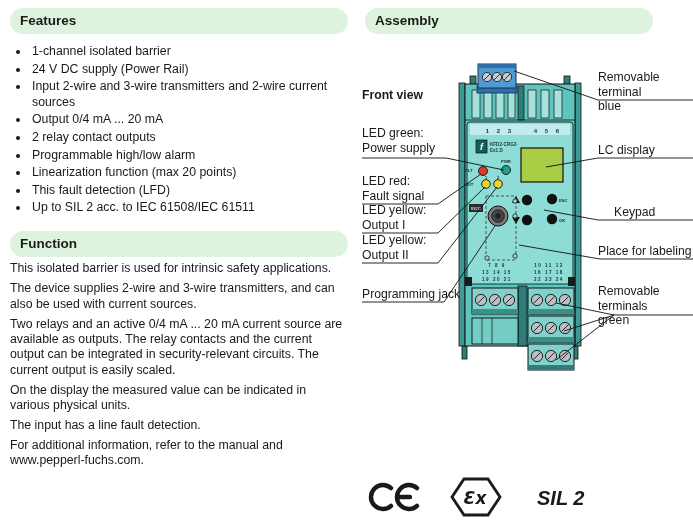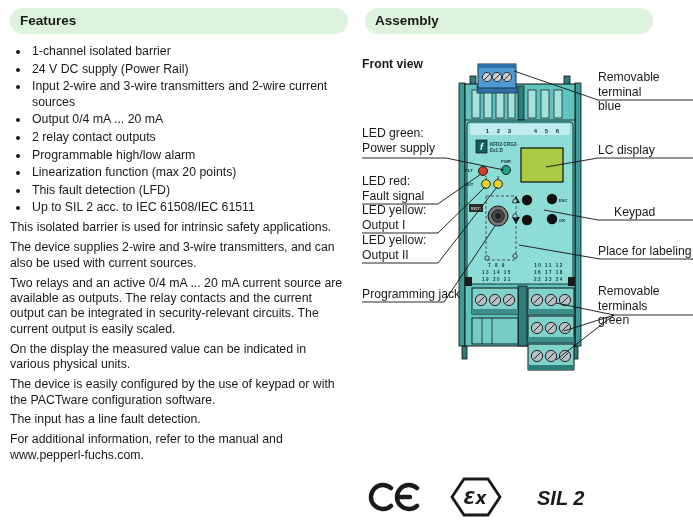--- a/index.html
+++ b/index.html
@@ -15,47 +15,49 @@
   .left-col{position:absolute;left:10px;top:8px;width:338px;}
   .right-bar{position:absolute;left:365px;top:8px;width:288px;}
   ul.features{margin:10px 0 0 0;padding:0 0 0 20px;}
   ul.features li{
     font-size:12.3px;line-height:15.6px;margin:0 0 2px 0;padding-left:2px;
   }
   .func p{font-size:12.3px;line-height:15.4px;margin:4.5px 0;}
   .func{margin-top:3px;}
   .fn-bar{margin-top:15px;}
   .callout{position:absolute;font-size:12.2px;line-height:14.6px;color:#1a1a1a;}
-  .callout.bold{font-weight:bold;}
+  .callout.bold{font-weight:bold;margin-top:31px;}
   .diagram-svg{position:absolute;left:0;top:0;pointer-events:none;}
 </style>
 </head>
 <body>
 
 <div class="left-col">
   <div class="section-bar">
     <span>Features</span>
   </div>
   <ul class="features">
     <li><span>1-channel isolated barrier</span></li>
     <li><span>24 V DC supply (Power Rail)</span></li>
     <li><span>Input 2-wire and 3-wire transmitters and 2-wire current sources</span></li>
     <li><span>Output 0/4 mA ... 20 mA</span></li>
     <li><span>2 relay contact outputs</span></li>
     <li><span>Programmable high/low alarm</span></li>
     <li><span>Linearization function (max 20 points)</span></li>
     <li><span>This fault detection (LFD)</span></li>
     <li><span>Up to SIL 2 acc. to IEC 61508/IEC 61511</span></li>
   </ul>
+  <div class="section-bar fn-bar">
+    <span>Function</span>
+  </div>
   <div class="func">
     <p>This isolated barrier is used for intrinsic safety applications.</p>
     <p>The device supplies 2-wire and 3-wire transmitters, and can also be used with current sources.</p>
     <p>Two relays and an active 0/4 mA ... 20 mA current source are available as outputs. The relay contacts and the current output can be integrated in security-relevant circuits. The current output is easily scaled.</p>
     <p>On the display the measured value can be indicated in various physical units.</p>
-    <p>The device is easily configured by the use of keypad or with the PACTware configuration software.</p>
     <p>The input has a line fault detection.</p>
     <p>For additional information, refer to the manual and www.pepperl-fuchs.com.</p>
   </div>
 </div>
 
 <div class="right-bar">
   <div class="section-bar">
     <span>Assembly</span>
   </div>
 </div>

